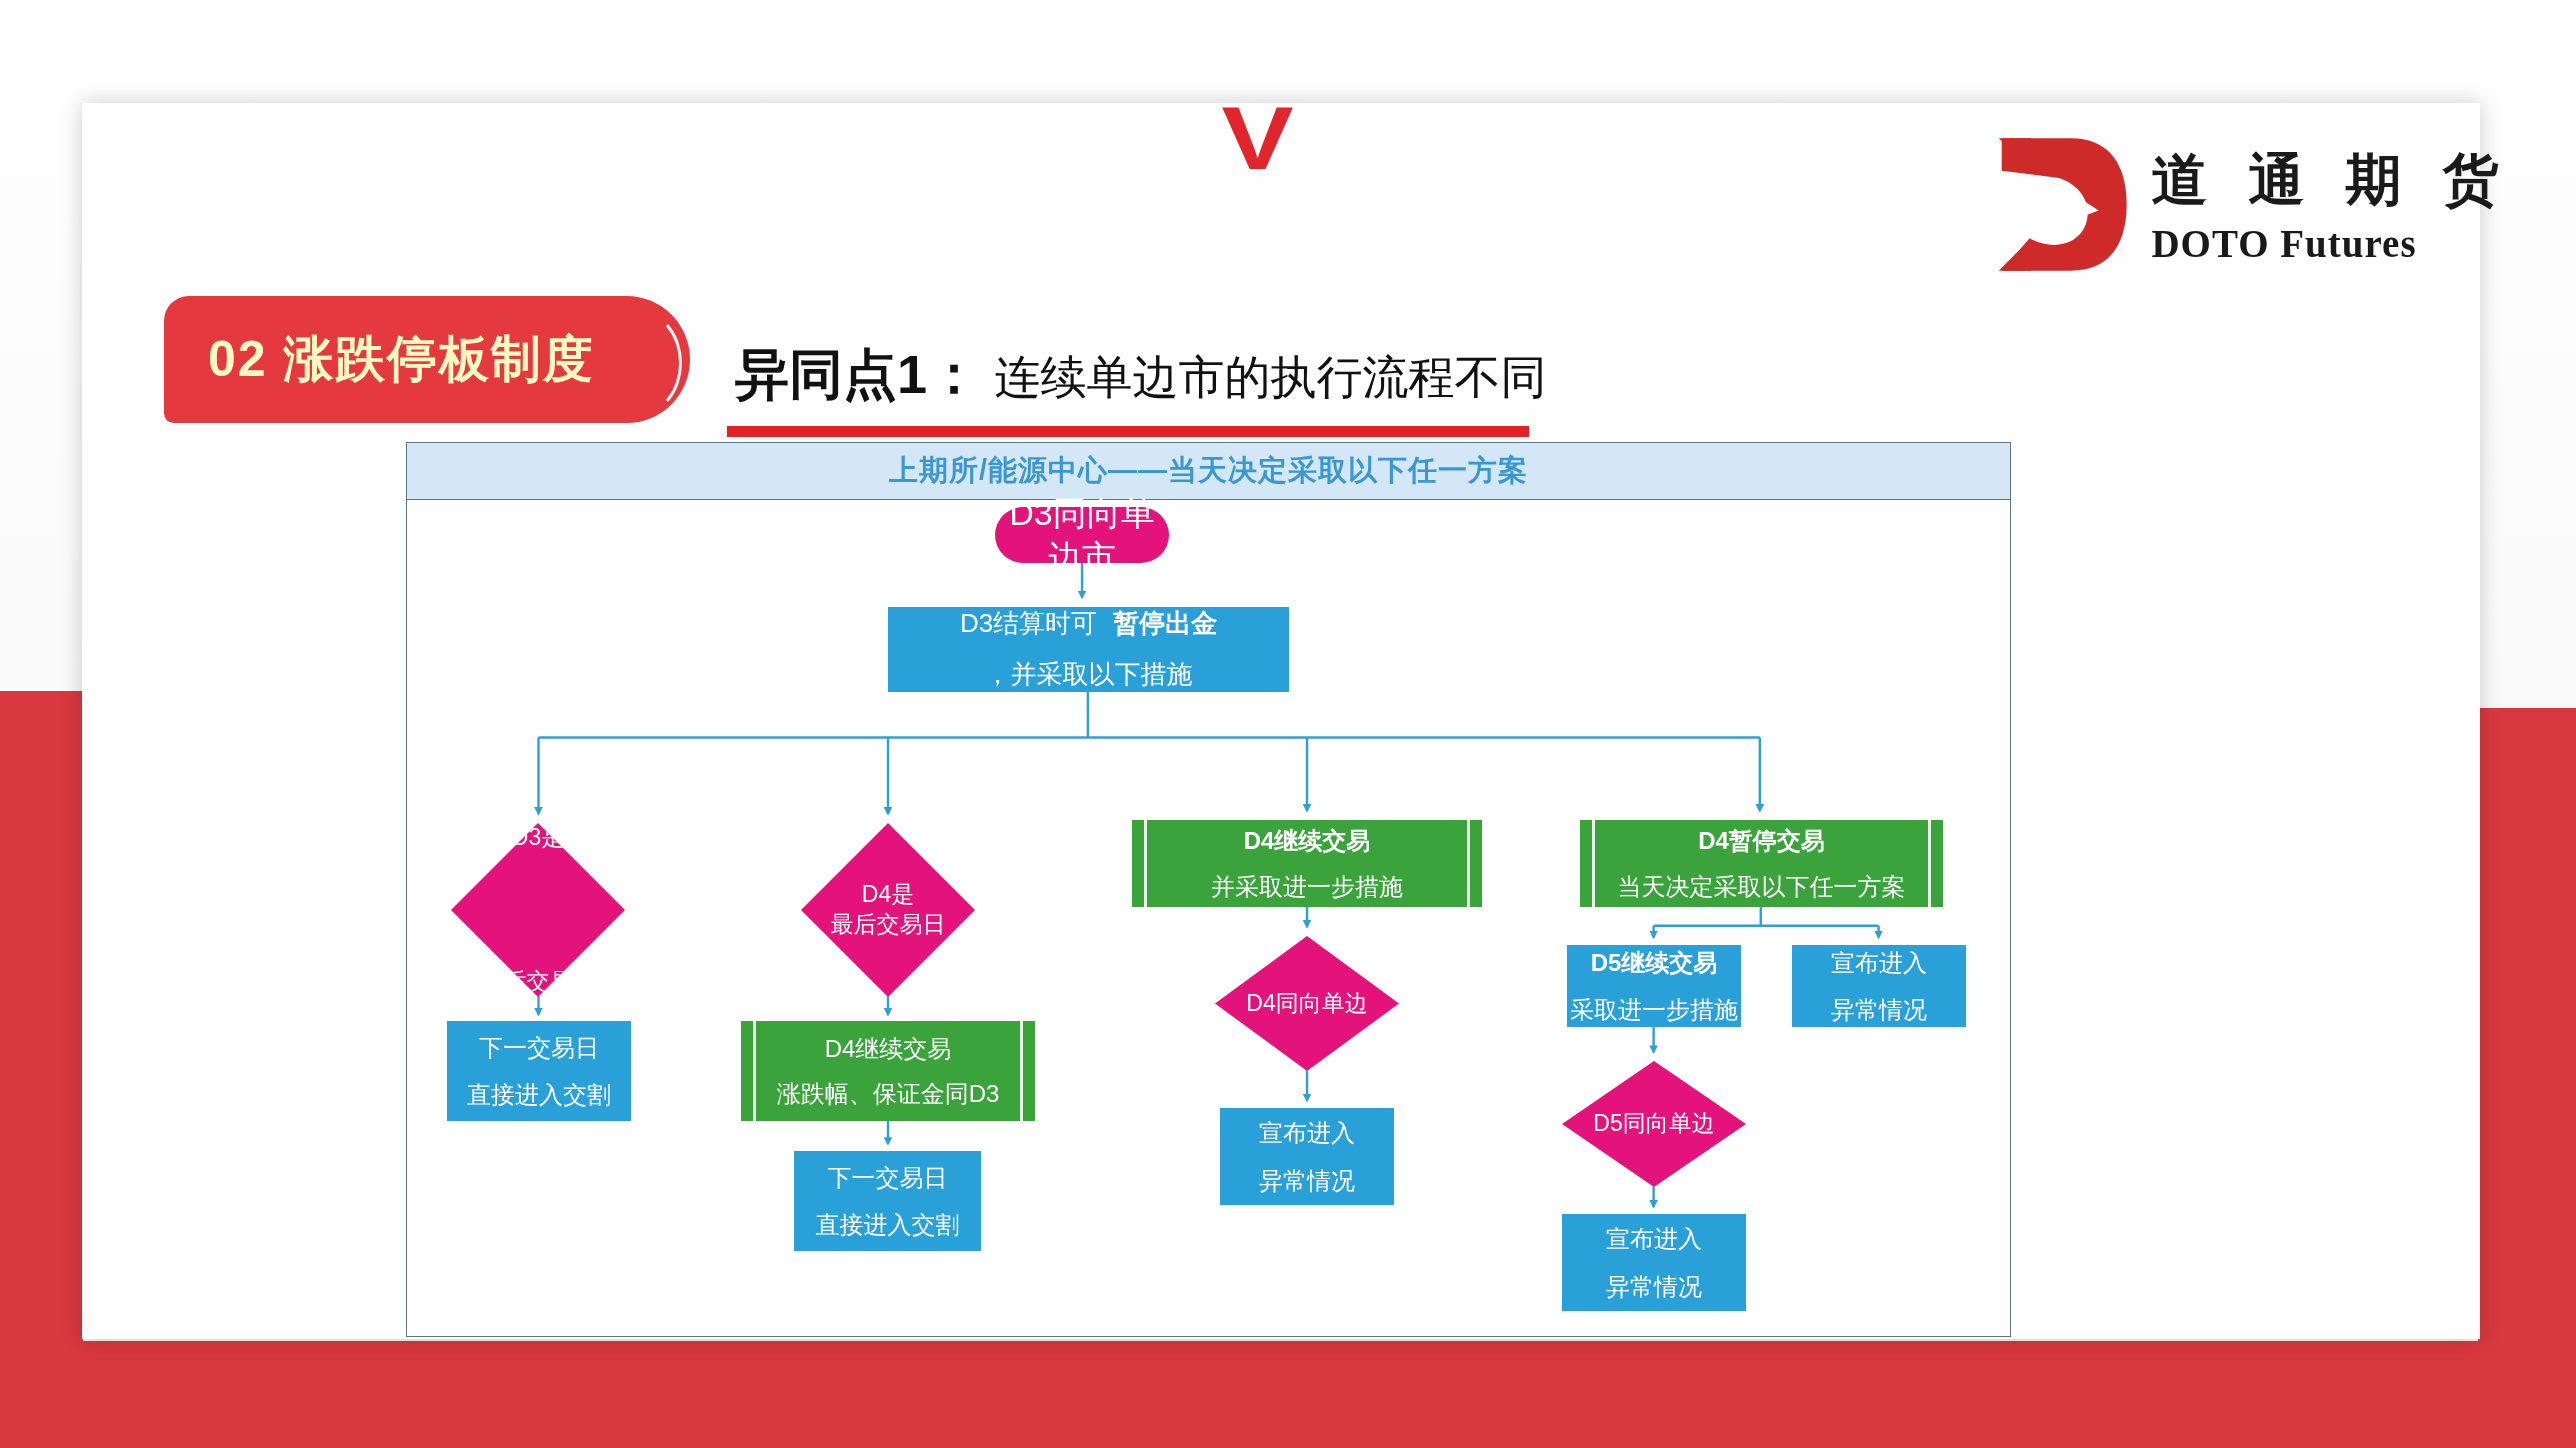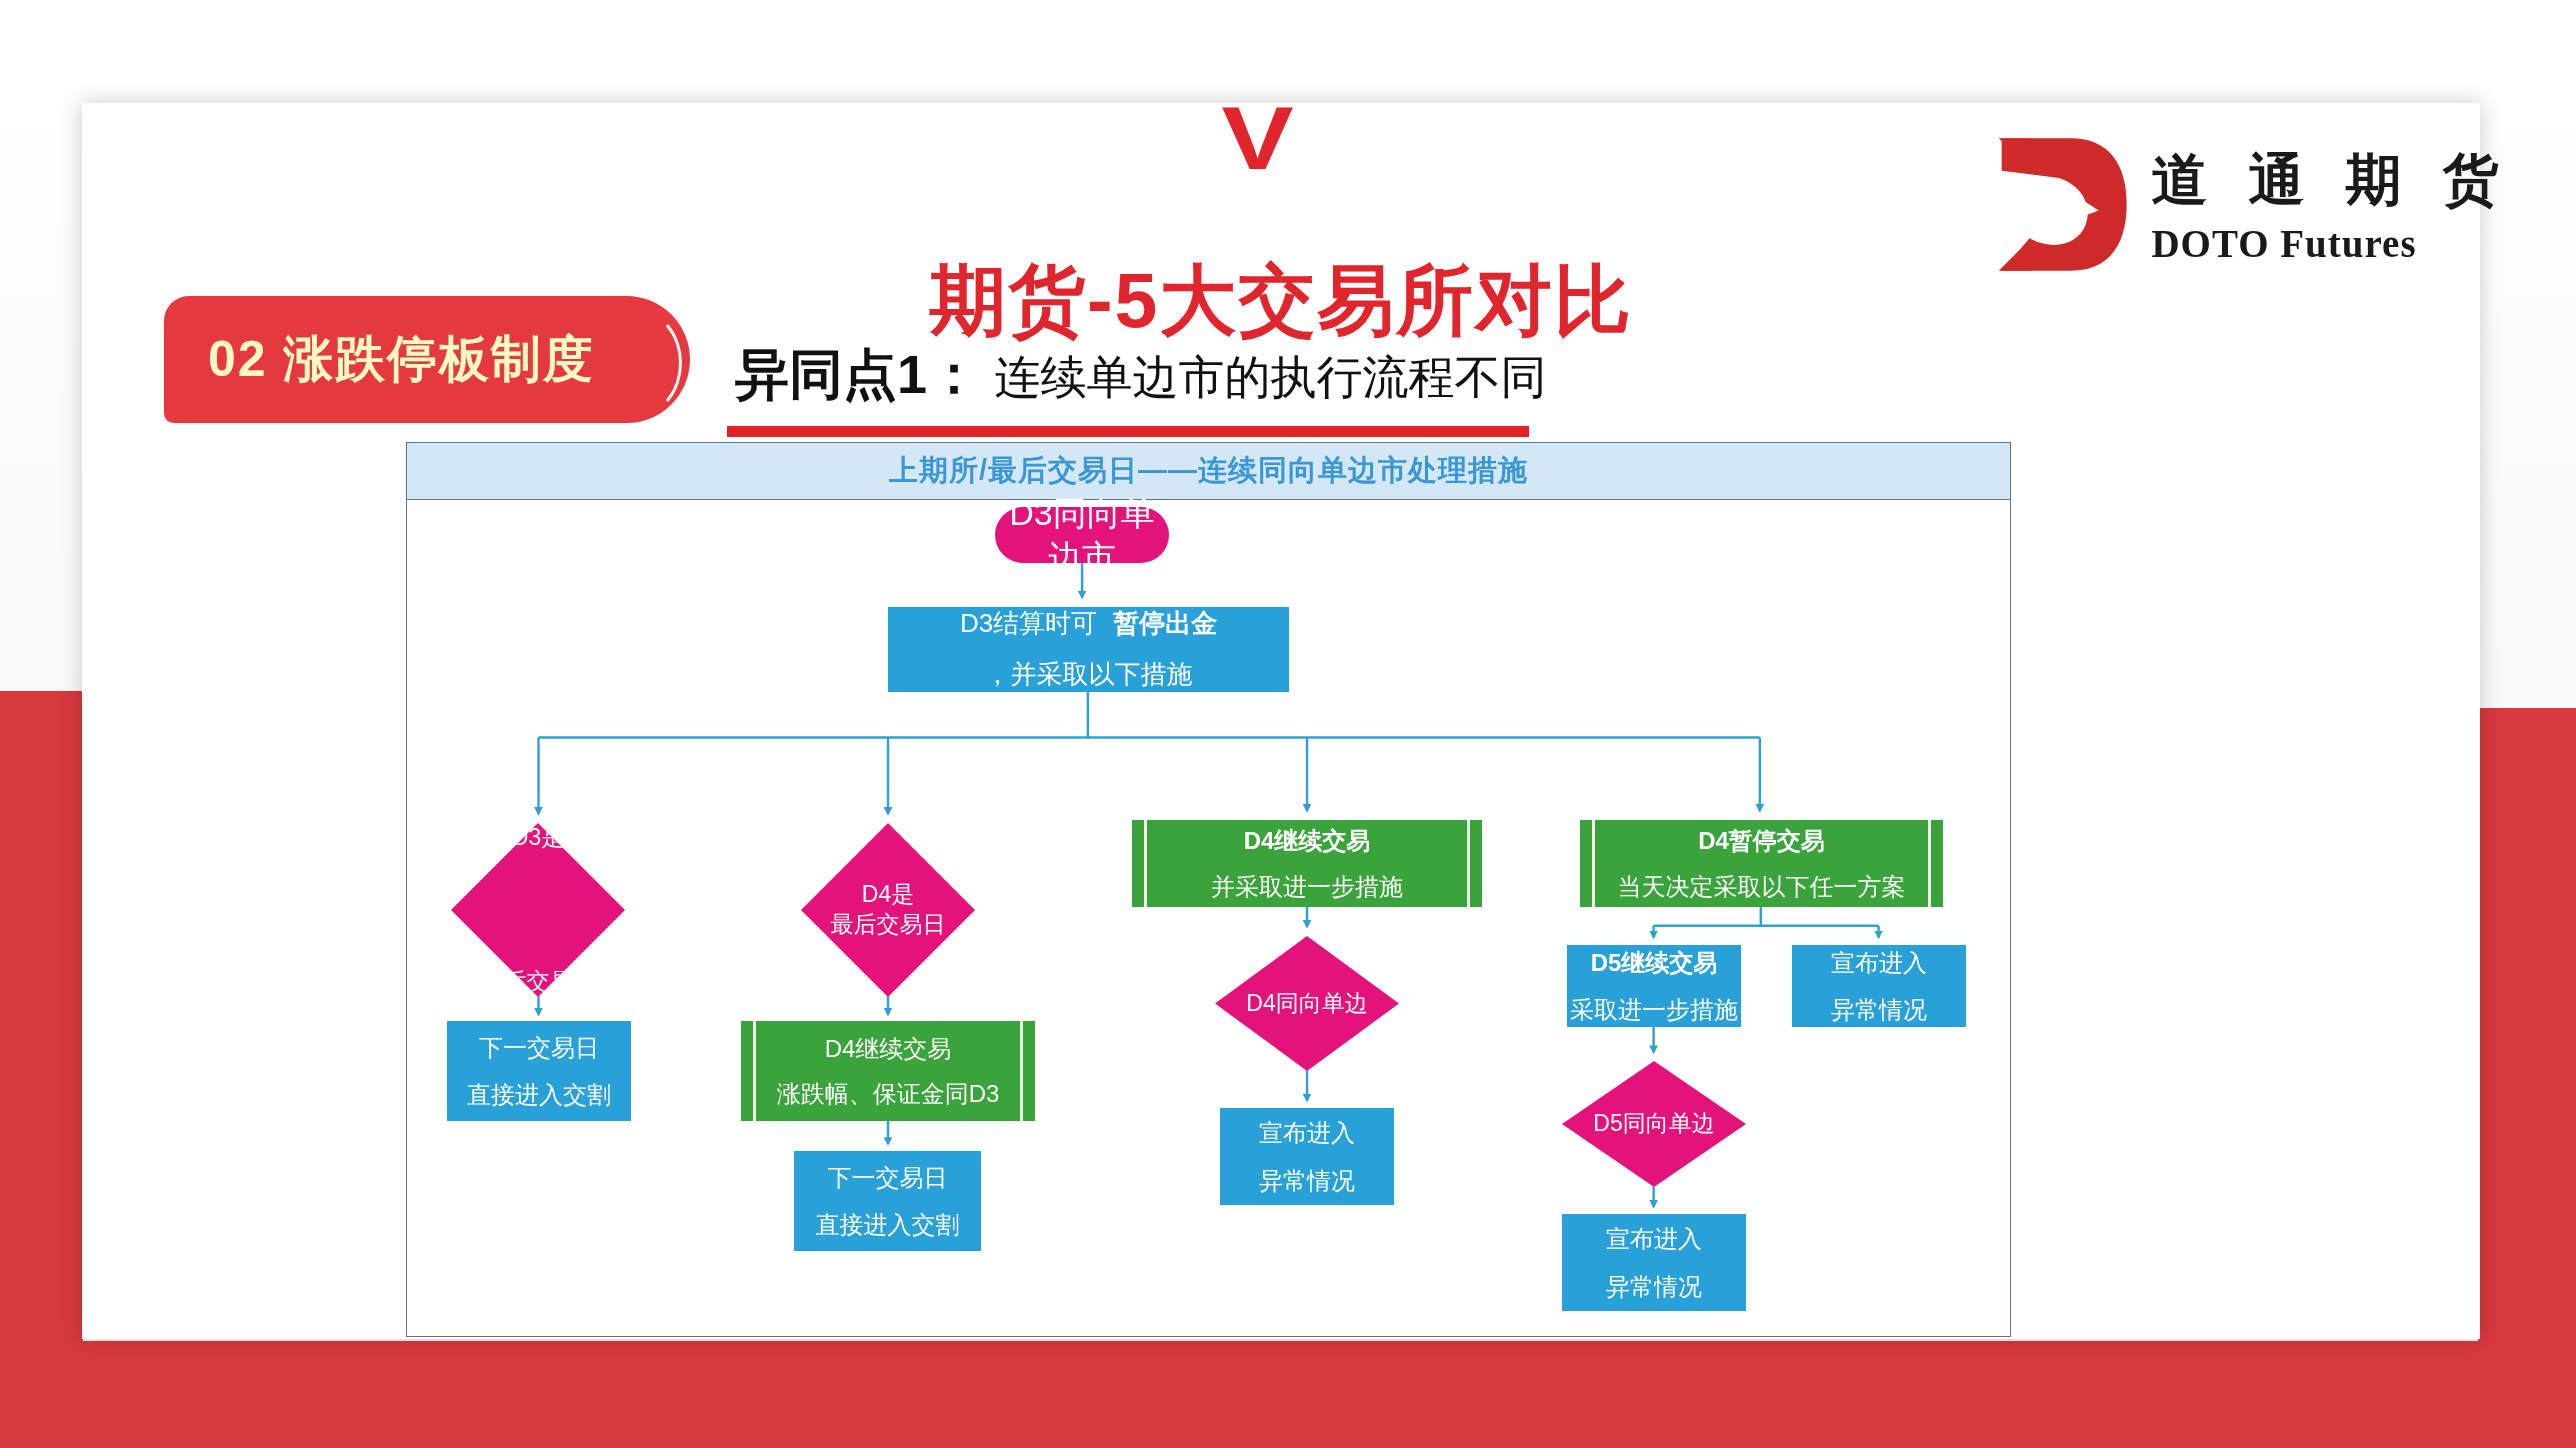--- a/index.html
+++ b/index.html
@@ -76,21 +76,20 @@
 <div class="canvas">
 
   <div class="bg-red bg-left"></div>
   <div class="bg-red bg-right"></div>
   <div class="bg-red bg-bottom"></div>
 
   <div class="slide">
 
     <div class="vmark">V</div>
 
-    <div class="title">期货-5大交易所对比</div>
 
     <div class="logo">
       <svg class="logo-icon" viewBox="0 0 100 100">
         <path d="M10 5 H57 C84 5 95 24 95 50 C95 76 84 95 57 95 H10 L29 73 C45 82 62 77 67 64 C72 50 64 37 49 32 L10 27 Z" fill="#cf2a2a"></path>
         <path d="M8 5 H30 V27 Z" fill="#cf2a2a"></path>
         <path d="M8 95 H30 V73 Z" fill="#cf2a2a"></path>
         <path d="M20 71 L56 52" stroke="#ffffff" stroke-width="8" fill="none"></path>
         <polygon points="48,36 76,54 44,66" fill="#ffffff"></polygon>
       </svg>
       <div class="logo-text">
@@ -105,21 +104,21 @@
     </div>
 
     <div class="heading">
       <span class="heading-prefix">异同点1：</span>
       <span class="heading-rest">连续单边市的执行流程不同</span>
     </div>
     <div class="heading-underline"></div>
 
     <div class="fc">
       <div class="fc-header">
-        <span>上期所/最后交易日——连续同向单边市处理措施</span>
+        <span>上期所/能源中心——当天决定采取以下任一方案</span>
       </div>
 
       <svg class="wires" viewBox="0 0 1662 927">
         <defs>
           <marker id="arr" markerWidth="9" markerHeight="9" refX="7" refY="4.5" orient="auto" markerUnits="userSpaceOnUse">
             <path d="M0,0 L9,4.5 L0,9 Z" fill="#2f9fd6"></path>
           </marker>
         </defs>
         <g stroke="#2f9fd6" stroke-width="2.5" fill="none">
           <path d="M699,124 V160" marker-end="url(#arr)"></path>

